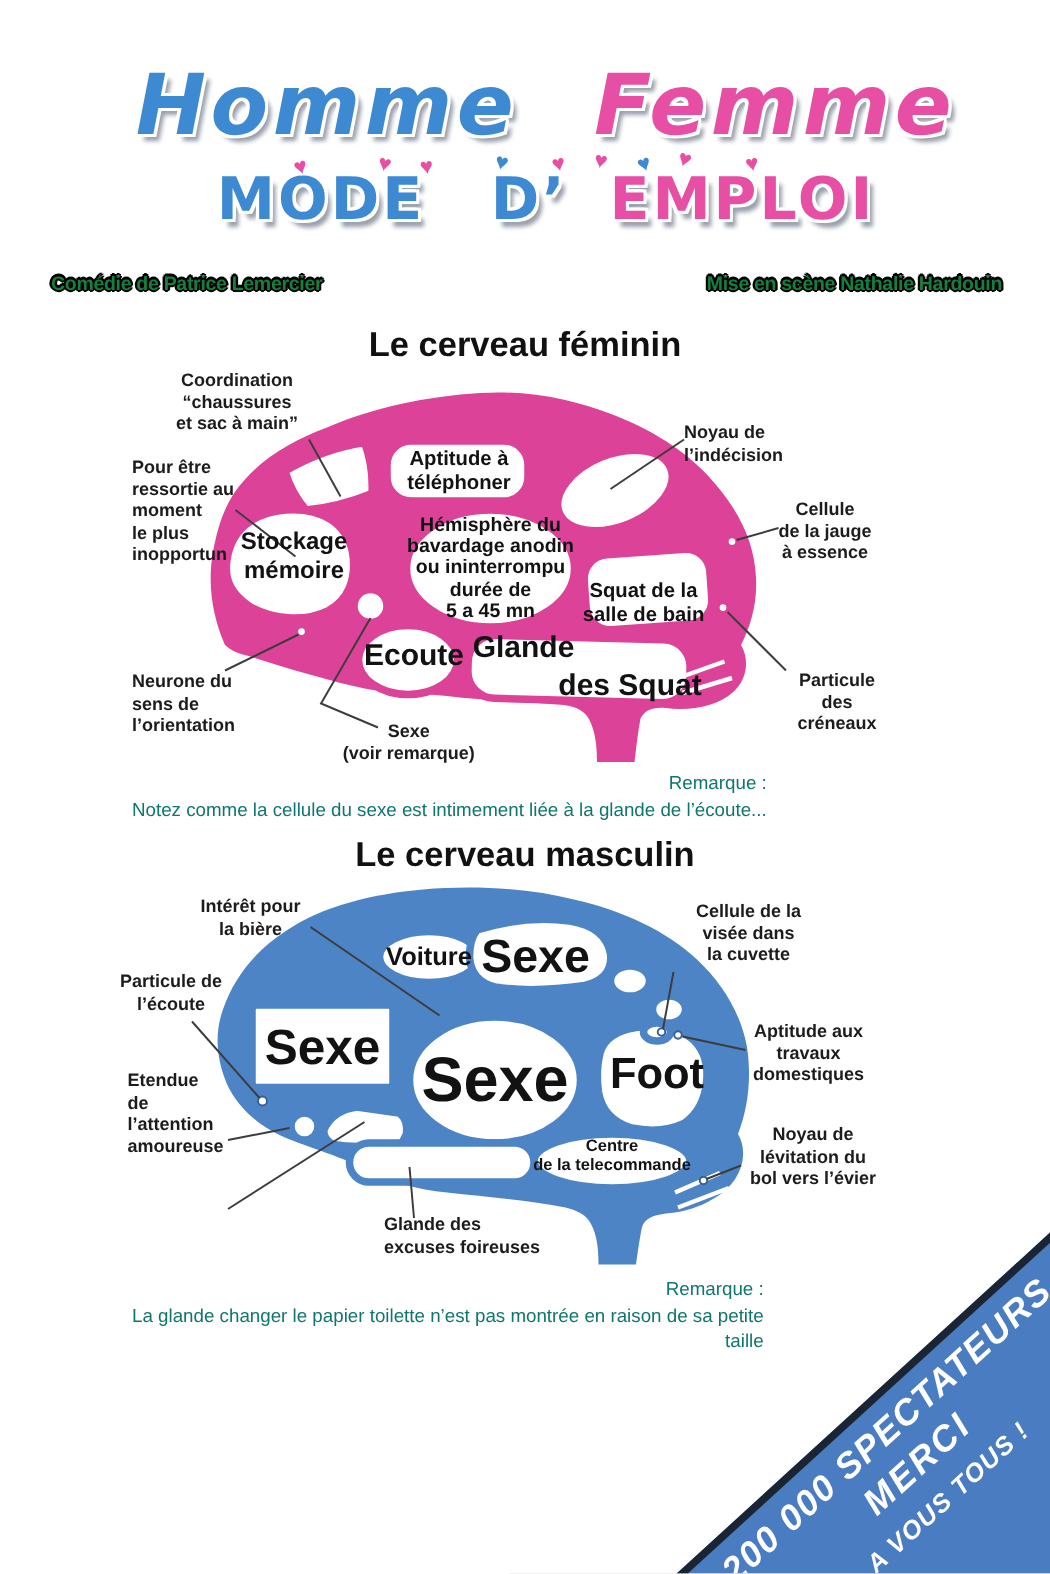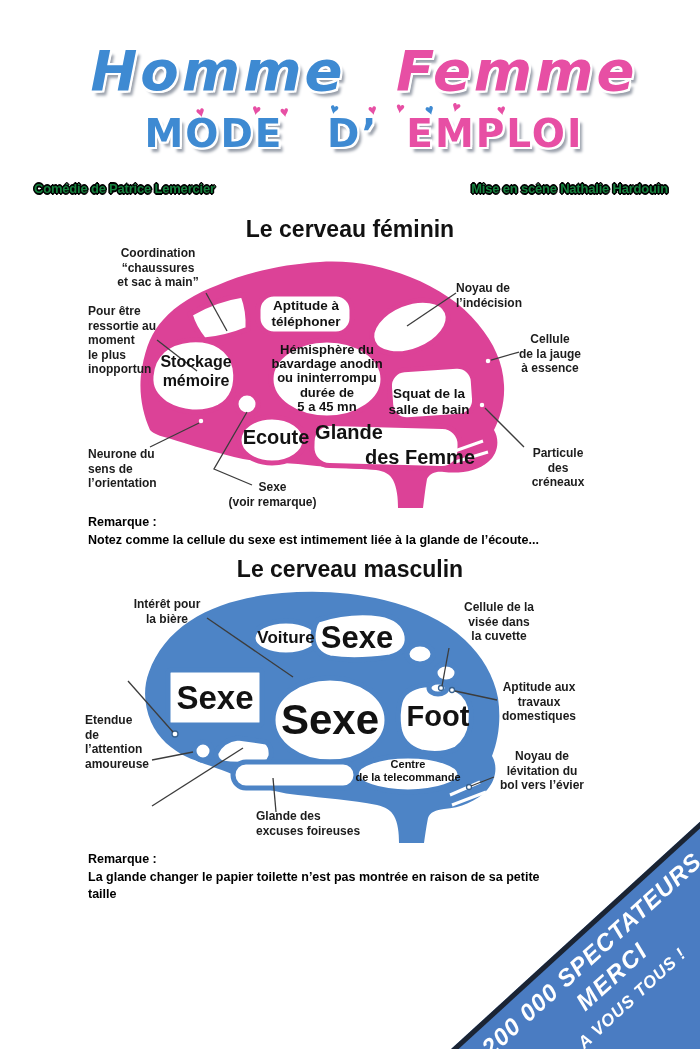--- a/index.html
+++ b/index.html
@@ -40,22 +40,22 @@
       -1.6px 0 0 #000, 1.6px 0 0 #000, 0 -1.6px 0 #000, 0 1.6px 0 #000;
   }
   .credit-left { left:34px; }
   .credit-right { left:418px; width:250px; text-align:right; }
   
   .section-heading {
     position:absolute; left:0; width:700px; text-align:center;
     font-size:23px; font-weight:bold; color:#111;
   }
   .remark {
-    position:absolute; left:88px; font-weight:bold; font-size:12.5px;
-    line-height:17.5px; color:#000000; white-space:pre-line;
+    position:absolute; left:88px; font-weight:normal; font-size:12.5px;
+    line-height:17.5px; color:#0f766e; white-space:pre-line;text-align:right;
   }
   .lbl {
     position:absolute; font-weight:bold; font-size:12px; line-height:14.5px;
     color:#1c1c1c; white-space:pre-line; z-index:5;
   }
   .ctr { text-align:center; }
   .inlbl {
     position:absolute; font-weight:bold; color:#121212; white-space:pre-line;
     text-align:center; z-index:5;
   }
@@ -239,29 +239,31 @@
 mémoire</div>
   <div class="inlbl" style="left:265px;top:343px;width:124px;font-size:13px;line-height:14.2px">Hémisphère du
 bavardage anodin
 ou ininterrompu
 durée de
 5 a 45 mn</div>
   <div class="inlbl" style="left:377px;top:386px;width:104px;font-size:13.5px;line-height:16px">Squat de la
 salle de bain</div>
   <div class="inlbl" style="left:226px;top:426px;width:100px;font-size:20px">Ecoute</div>
   <div class="inlbl" style="left:300px;top:421px;width:98px;font-size:20px">Glande</div>
-  <div class="inlbl" style="left:350px;top:446px;width:140px;font-size:20px">des Femme</div>
+  <div class="inlbl" style="left:350px;top:446px;width:140px;font-size:20px">des Squat</div>
 
   <div class="remark" style="top:514px">Remarque :
 Notez comme la cellule du sexe est intimement liée à la glande de l’écoute...</div>
 
   <div class="section-heading" style="top:556px">Le cerveau masculin</div>
 
   <div class="lbl ctr" style="left:115px;top:597px;width:104px">Intérêt pour
 la bière</div>
+  <div class="lbl ctr" style="left:62px;top:647px;width:104px">Particule de
+l’écoute</div>
   <div class="lbl" style="left:85px;top:713px;width:100px">Etendue
 de
 l’attention
 amoureuse</div>
   <div class="lbl" style="left:256px;top:809px;width:160px">Glande des
 excuses foireuses</div>
   <div class="lbl ctr" style="left:447px;top:600px;width:104px">Cellule de la
 visée dans
 la cuvette</div>
   <div class="lbl ctr" style="left:482px;top:680px;width:114px">Aptitude aux

